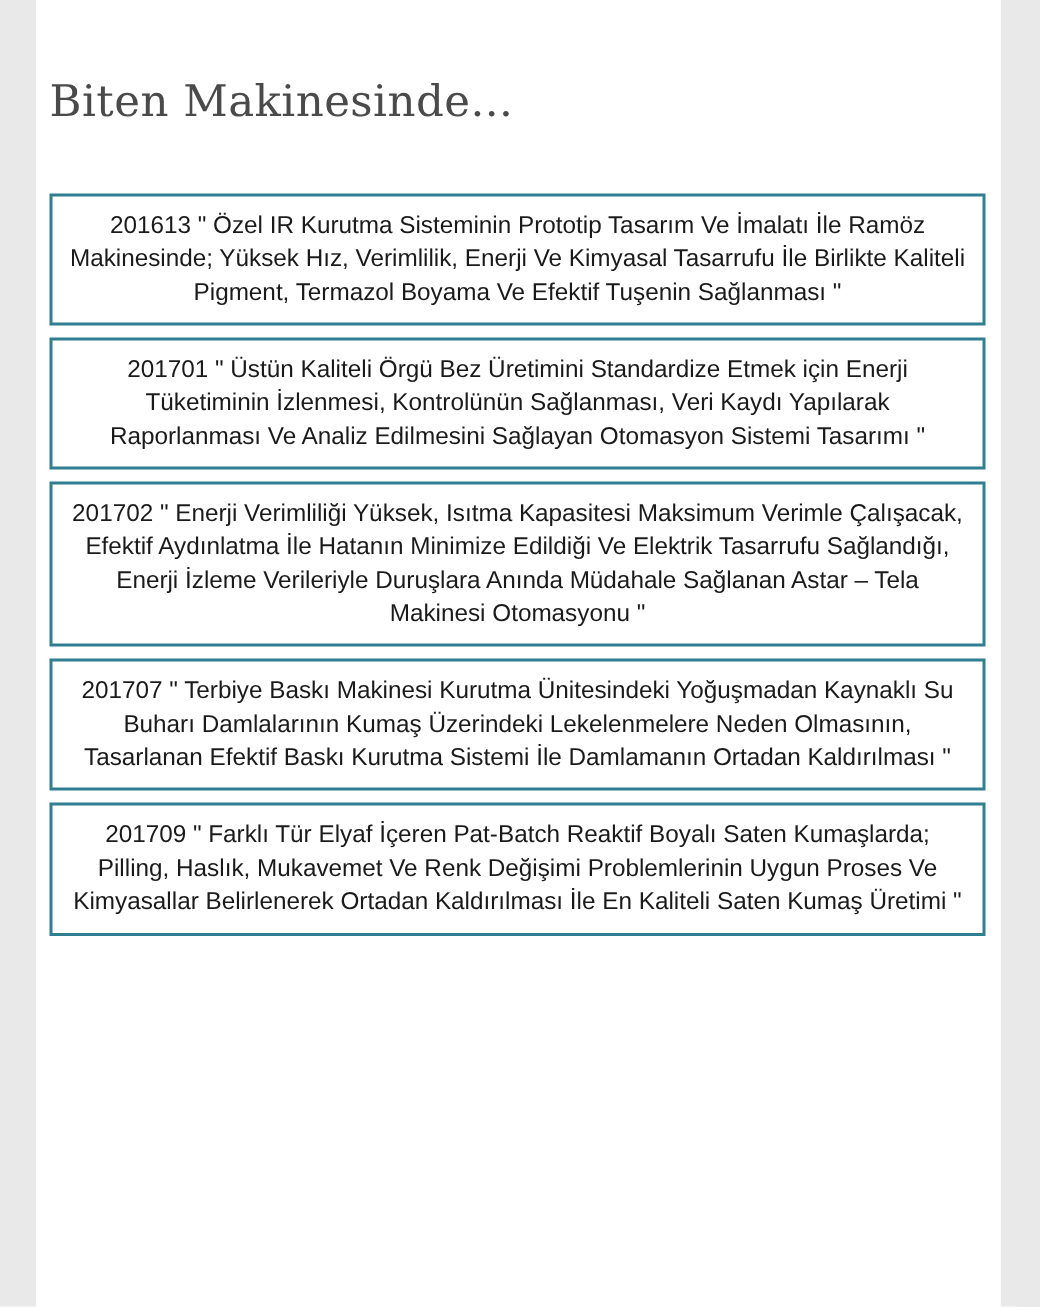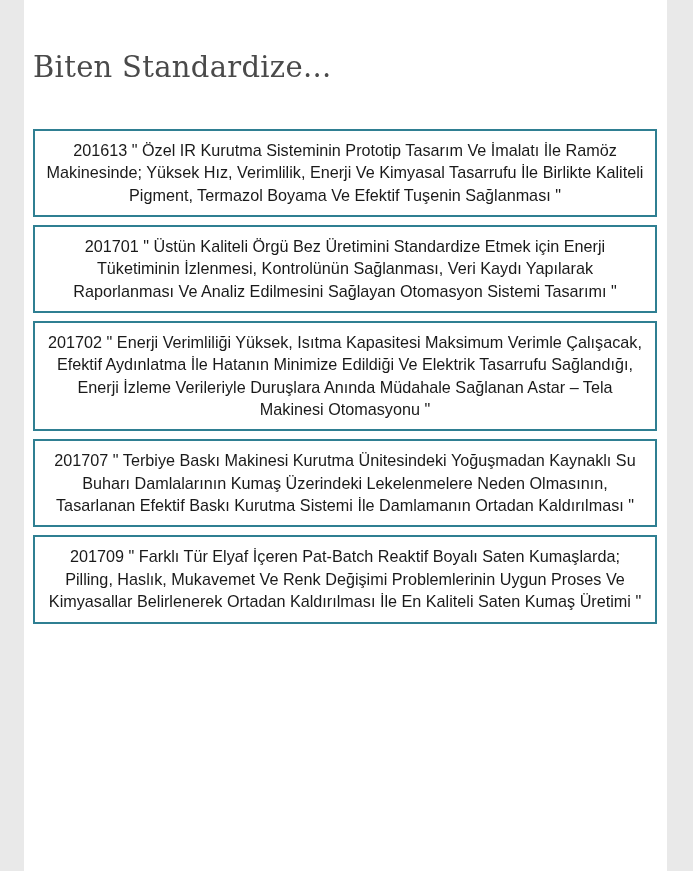--- a/index.html
+++ b/index.html
@@ -74,21 +74,21 @@
   }
 </style>
 </head>
 <body>
 
 <div class="page">
   <div class="edge-left"></div>
   <div class="edge-right"></div>
 
   <div class="content">
-    <h1 class="slide-title">Biten Standardize...</h1>
+    <h1 class="slide-title">Biten Makinesinde...</h1>
 
     <div class="boxes">
       <div class="project-box">201613 " Özel IR Kurutma Sisteminin Prototip Tasarım Ve İmalatı İle Ramöz Makinesinde; Yüksek Hız, Verimlilik, Enerji Ve Kimyasal Tasarrufu İle Birlikte Kaliteli Pigment, Termazol Boyama Ve Efektif Tuşenin Sağlanması "</div>
       <div class="project-box">201701 " Üstün Kaliteli Örgü Bez Üretimini Standardize Etmek için Enerji Tüketiminin İzlenmesi, Kontrolünün Sağlanması, Veri Kaydı Yapılarak Raporlanması Ve Analiz Edilmesini Sağlayan Otomasyon Sistemi Tasarımı "</div>
       <div class="project-box">201702 " Enerji Verimliliği Yüksek, Isıtma Kapasitesi Maksimum Verimle Çalışacak, Efektif Aydınlatma İle Hatanın Minimize Edildiği Ve Elektrik Tasarrufu Sağlandığı, Enerji İzleme Verileriyle Duruşlara Anında Müdahale Sağlanan Astar – Tela Makinesi Otomasyonu "</div>
       <div class="project-box">201707 " Terbiye Baskı Makinesi Kurutma Ünitesindeki Yoğuşmadan Kaynaklı Su Buharı Damlalarının Kumaş Üzerindeki Lekelenmelere Neden Olmasının, Tasarlanan Efektif Baskı Kurutma Sistemi İle Damlamanın Ortadan Kaldırılması "</div>
       <div class="project-box">201709 " Farklı Tür Elyaf İçeren Pat-Batch Reaktif Boyalı Saten Kumaşlarda; Pilling, Haslık, Mukavemet Ve Renk Değişimi Problemlerinin Uygun Proses Ve Kimyasallar Belirlenerek Ortadan Kaldırılması İle En Kaliteli Saten Kumaş Üretimi "</div>
     </div>
   </div>
 </div>

